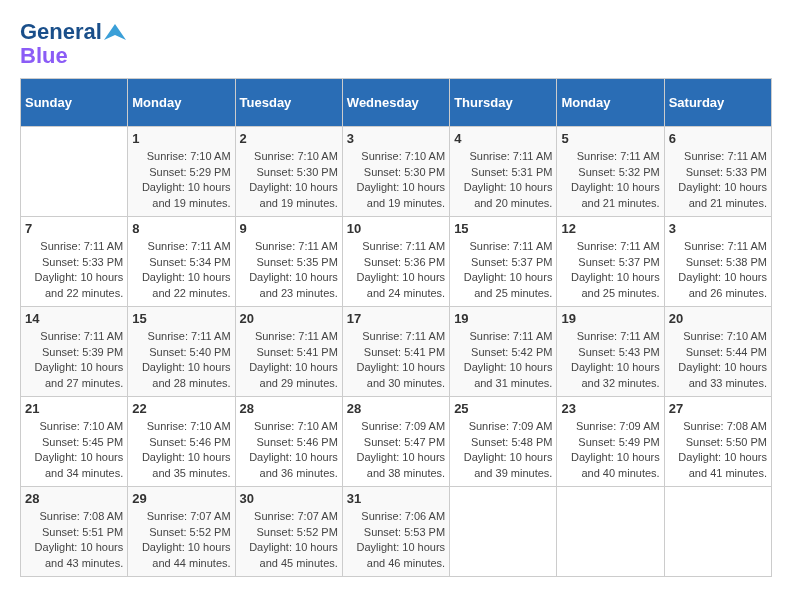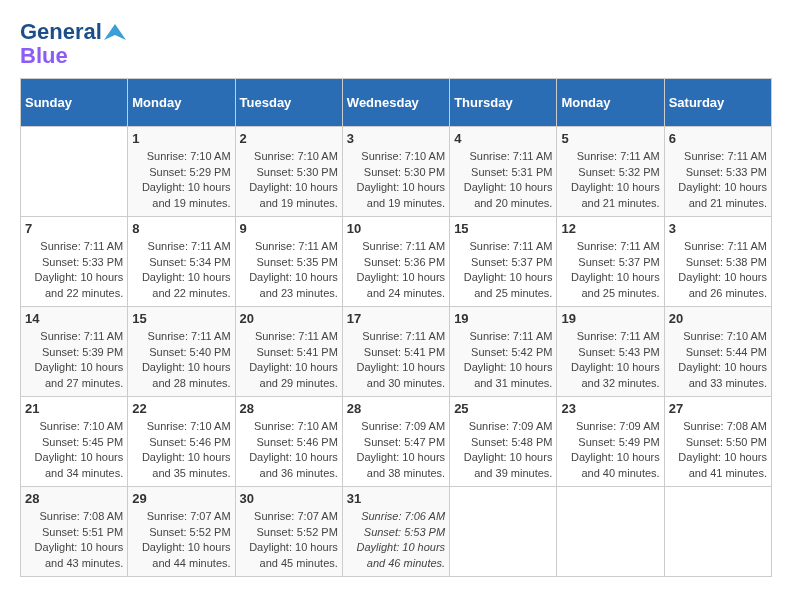--- a/index.html
+++ b/index.html
@@ -325,21 +325,21 @@
         </td>
         <td>
           <span class="day-number">30</span>
           <div class="day-info" style="white-space: pre-line;">Sunrise: 7:07 AM
 Sunset: 5:52 PM
 Daylight: 10 hours
 and 45 minutes.</div>
         </td>
         <td>
           <span class="day-number">31</span>
-          <div class="day-info" style="white-space: pre-line; font-style: italic;">Sunrise: 7:06 AM
+          <div class="day-info" style="white-space: pre-line;">Sunrise: 7:06 AM
 Sunset: 5:53 PM
 Daylight: 10 hours
 and 46 minutes.</div>
         </td>
         <td class="empty-cell"></td>
         <td class="empty-cell"></td>
         <td class="empty-cell"></td>
       </tr>
     </tbody>
 </table>

